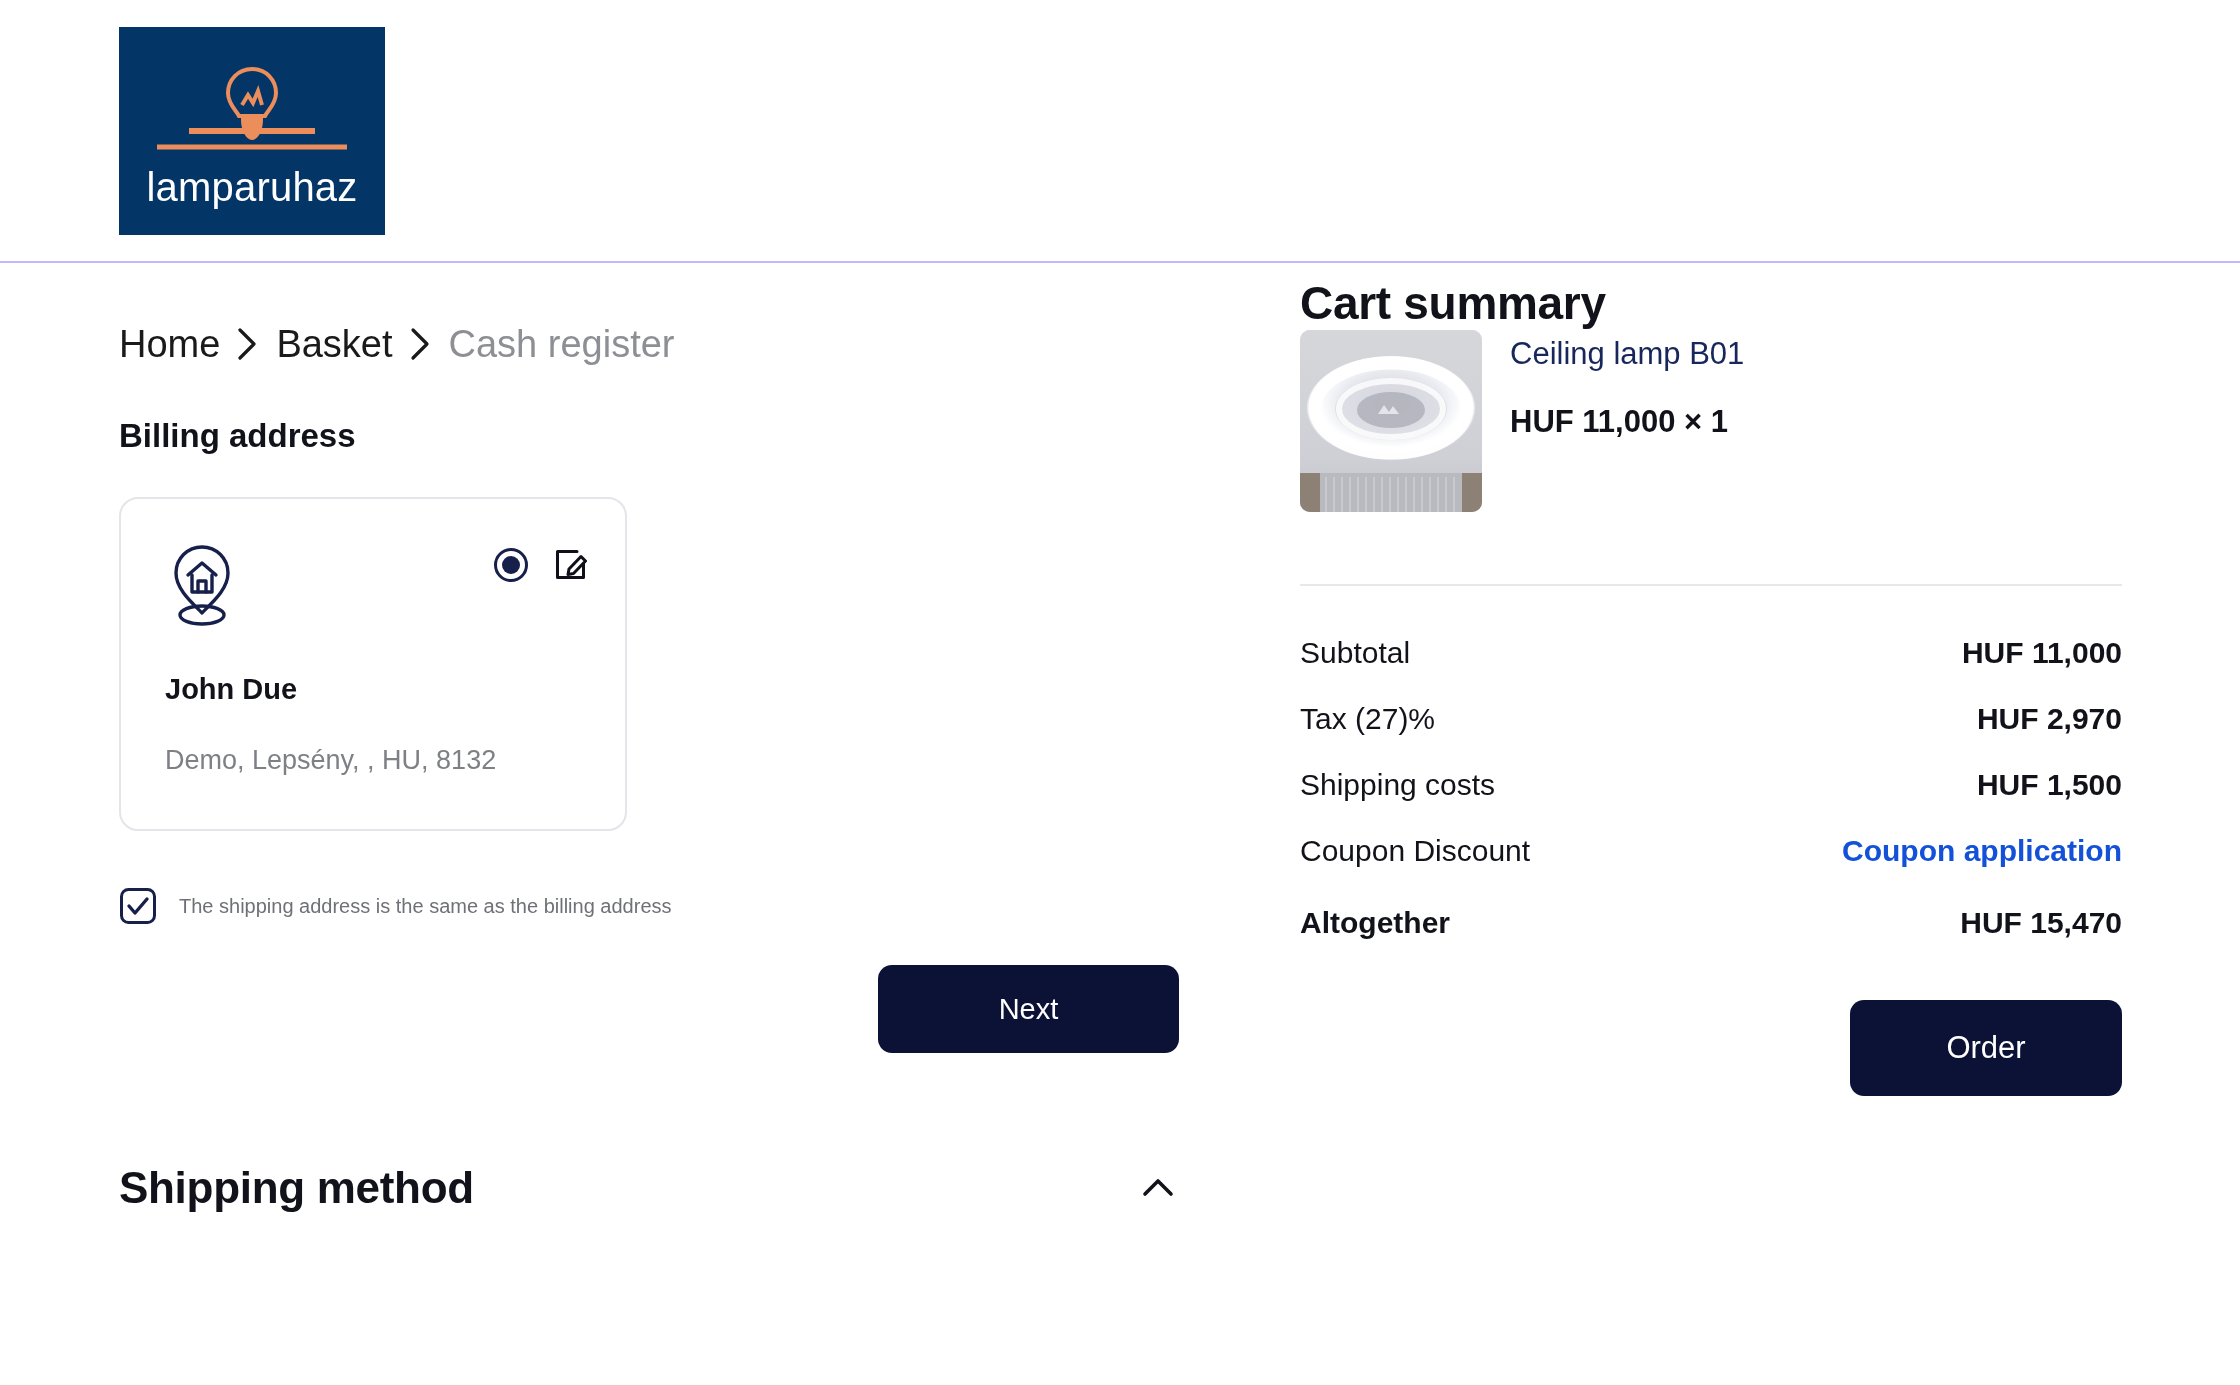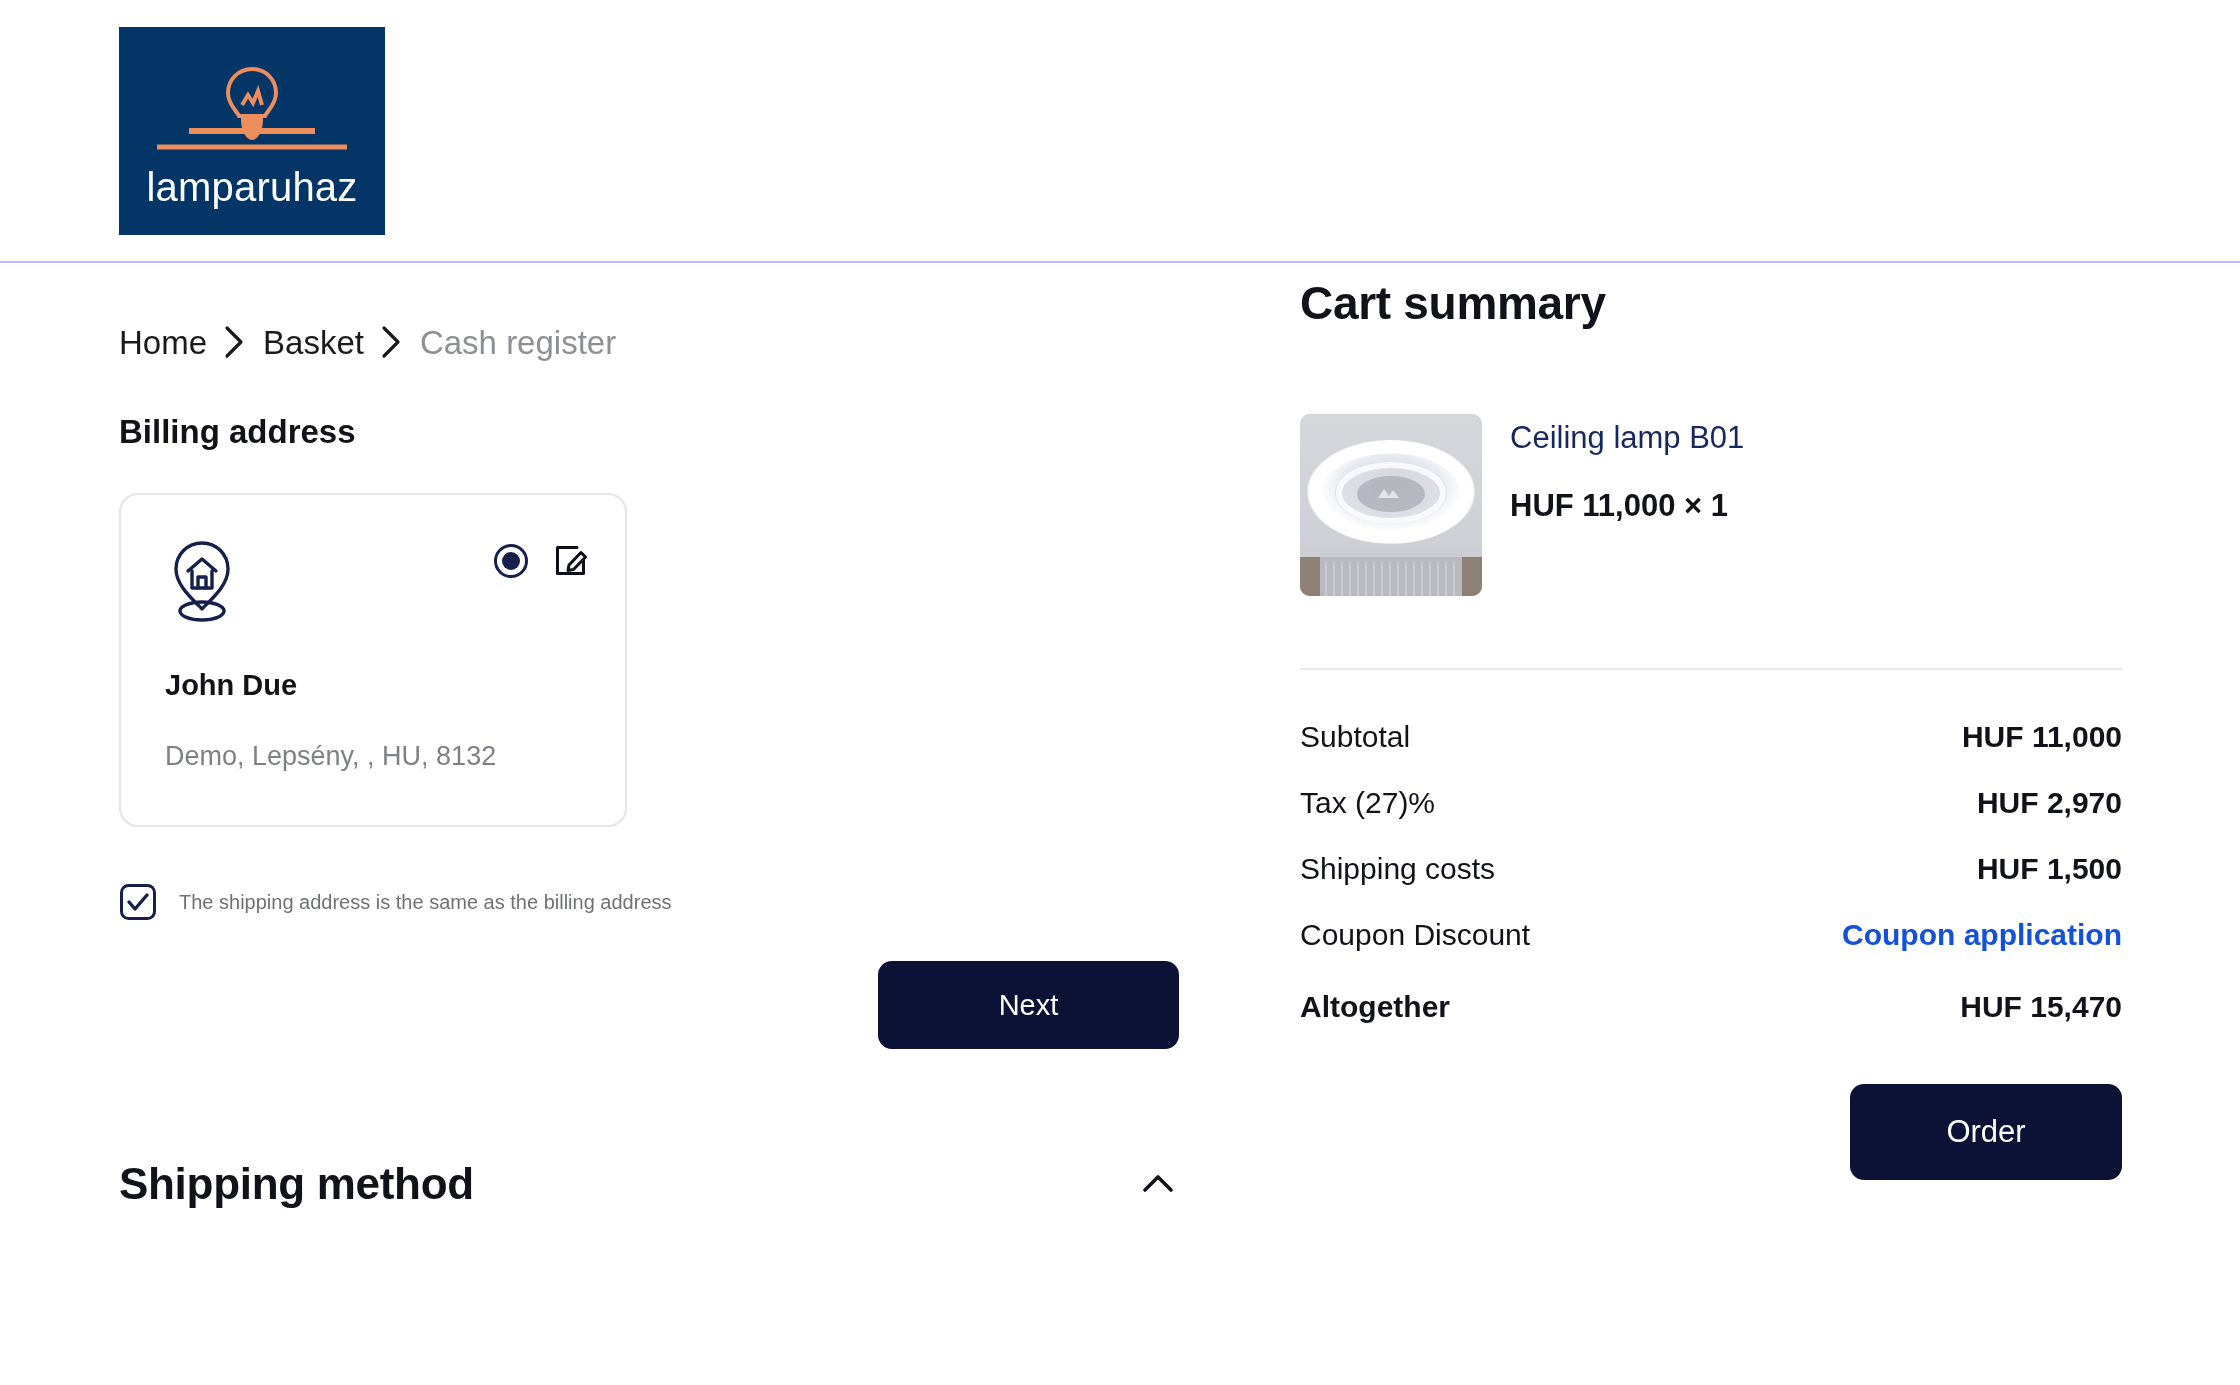--- a/index.html
+++ b/index.html
@@ -32,21 +32,21 @@
 
   
   .content { position: absolute; left: 0; top: 263px; width: 2240px; }
 
   .left-col { position: absolute; left: 119px; top: 0; width: 1060px; }
   .right-col { position: absolute; left: 1300px; top: 0; width: 822px; }
 
   
   .breadcrumb {
     display: flex; align-items: center; gap: 16px;
-    padding-top: 62px; font-size: 33px; line-height: 1;
+    padding-top: 62px; font-size: 38px; line-height: 1;
   }
   .crumb { color: #1a1a1a; font-weight: 400; white-space: nowrap; }
   .crumb.muted { color: #8d8f95; }
   .crumb-sep { display:inline-flex; }
   .crumb-sep svg { display:block; }
 
   
   .section-head {
     display: flex; align-items: center; justify-content: space-between;
     width: 1060px; margin-top: 62px;
@@ -104,21 +104,21 @@
   }
   .btn-next { width: 301px; height: 88px; }
 
   .shipping-head { margin-top: 110px; }
 
   
   .cart-title {
     padding-top: 13px;
     font-size: 46px; font-weight: 700; color: #12131a; letter-spacing: -.3px;
   }
-  .cart-item { display: flex; align-items: flex-start; gap: 28px; margin-top: 84px; }
+  .cart-item { display: flex; align-items: flex-start; gap: 28px; }
   .thumb {
     width: 182px; height: 182px; border-radius: 10px;
     overflow: hidden; flex: 0 0 auto; position: relative; background:#cfcfd2;
   }
   .thumb svg { display:block; width:100%; height:100%; }
   .item-info { padding-top: 6px; }
   .item-name { font-size: 31px; color: #17275c; font-weight: 400; cursor: pointer; }
   .item-price { font-size: 31px; color: #12131a; font-weight: 700; margin-top: 32px; }
 
   .divider { height: 2px; background: #e7e8ec; margin-top: 72px; width: 822px; }

